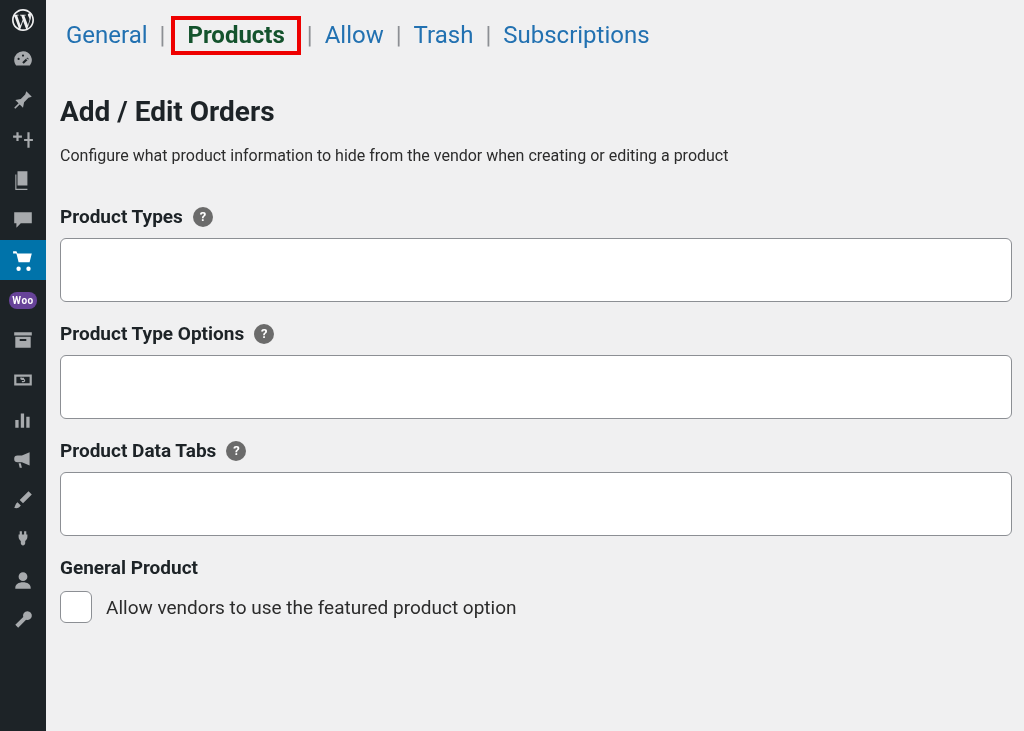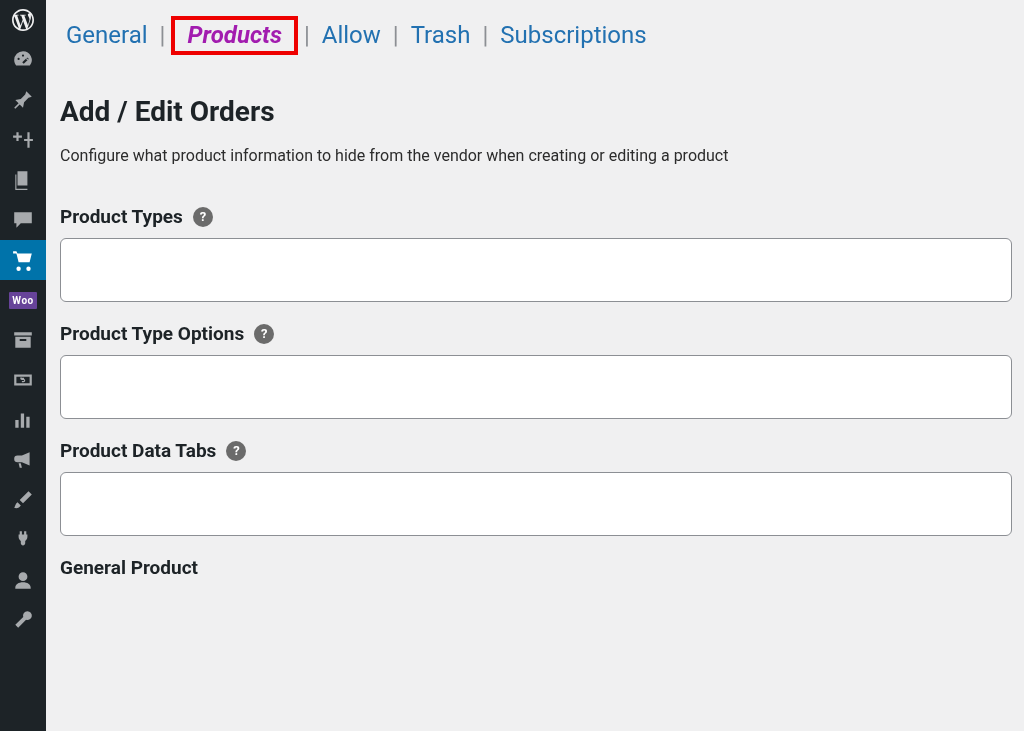--- a/index.html
+++ b/index.html
@@ -39,21 +39,21 @@
       margin-top:-8px;
       border:8px solid transparent;
       border-right-color:#f0f0f1;
     }
     #adminmenu li.woo .woo-badge{
       background:#674399;
       color:#fff;
       font-size:10px;
       font-weight:700;
       padding:3px 3px;
-      border-radius:1px;
+      border-radius:8px;
       letter-spacing:0.5px;
     }
     #adminmenu svg { width:22px; height:22px; fill:currentColor; }
 
     
     #main {
       position:absolute;
       left:46px; top:0;
       width:978px; height:579px;
       padding:16px 14px 0 14px;
@@ -69,23 +69,22 @@
       margin-bottom:40px;
       flex-wrap:wrap;
     }
     .tab-row a {
       color:#2271b1;
       text-decoration:none;
       padding:4px 6px;
     }
     .tab-row .sep { color:#8c8f94; }
     .tab-row a.active {
-      color:#a21caf;
-      font-weight:700;
-      font-style:italic;
+      color:#14532d;
+      font-weight:700;
     }
     .highlight-box {
       border:4px solid #e00;
       padding:0 6px;
       display:inline-block;
     }
 
     
     h2.page-title {
       font-size:28px;
@@ -267,15 +266,19 @@
       <span>Product Data Tabs</span>
       <span class="help-icon">?</span>
     </div>
     <div class="multi-input"></div>
   </div>
 
   <div class="field-block">
     <div class="field-label">
       <span>General Product</span>
     </div>
+    <div class="checkbox-row">
+      <div class="big-checkbox"></div>
+      <span>Allow vendors to use the featured product option</span>
+    </div>
   </div>
 
 </div>
 
 </body></html>

